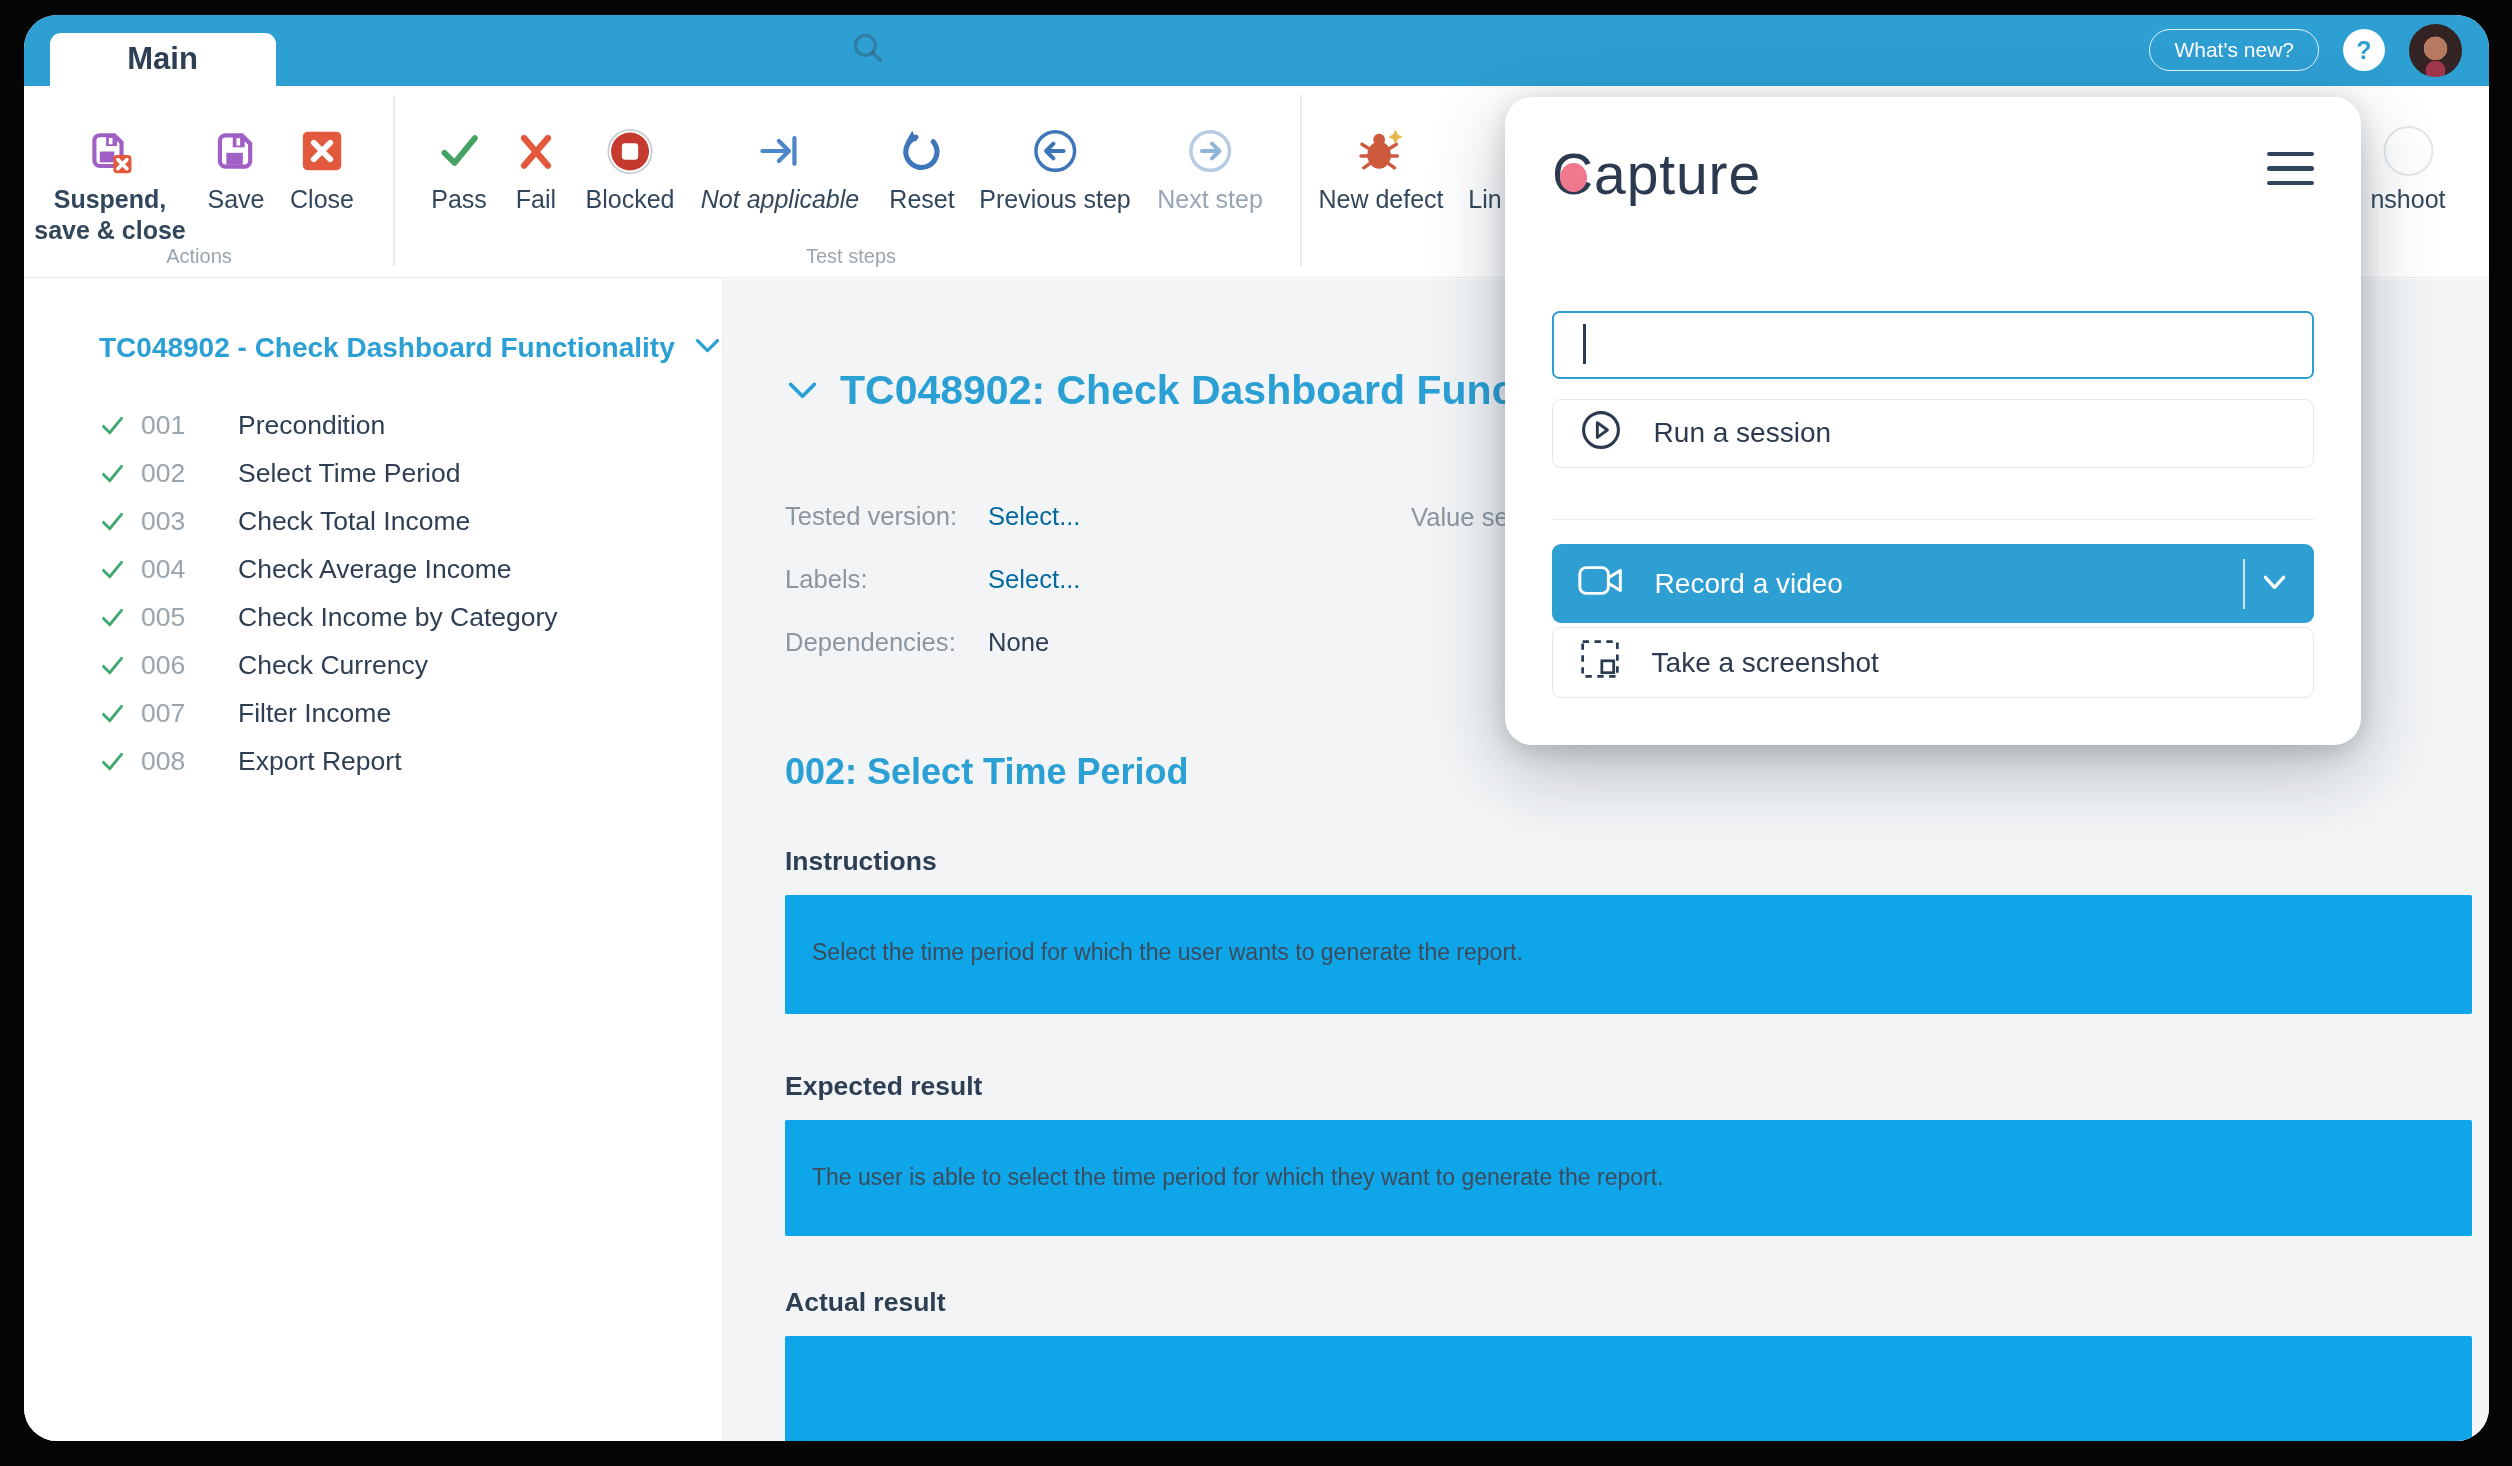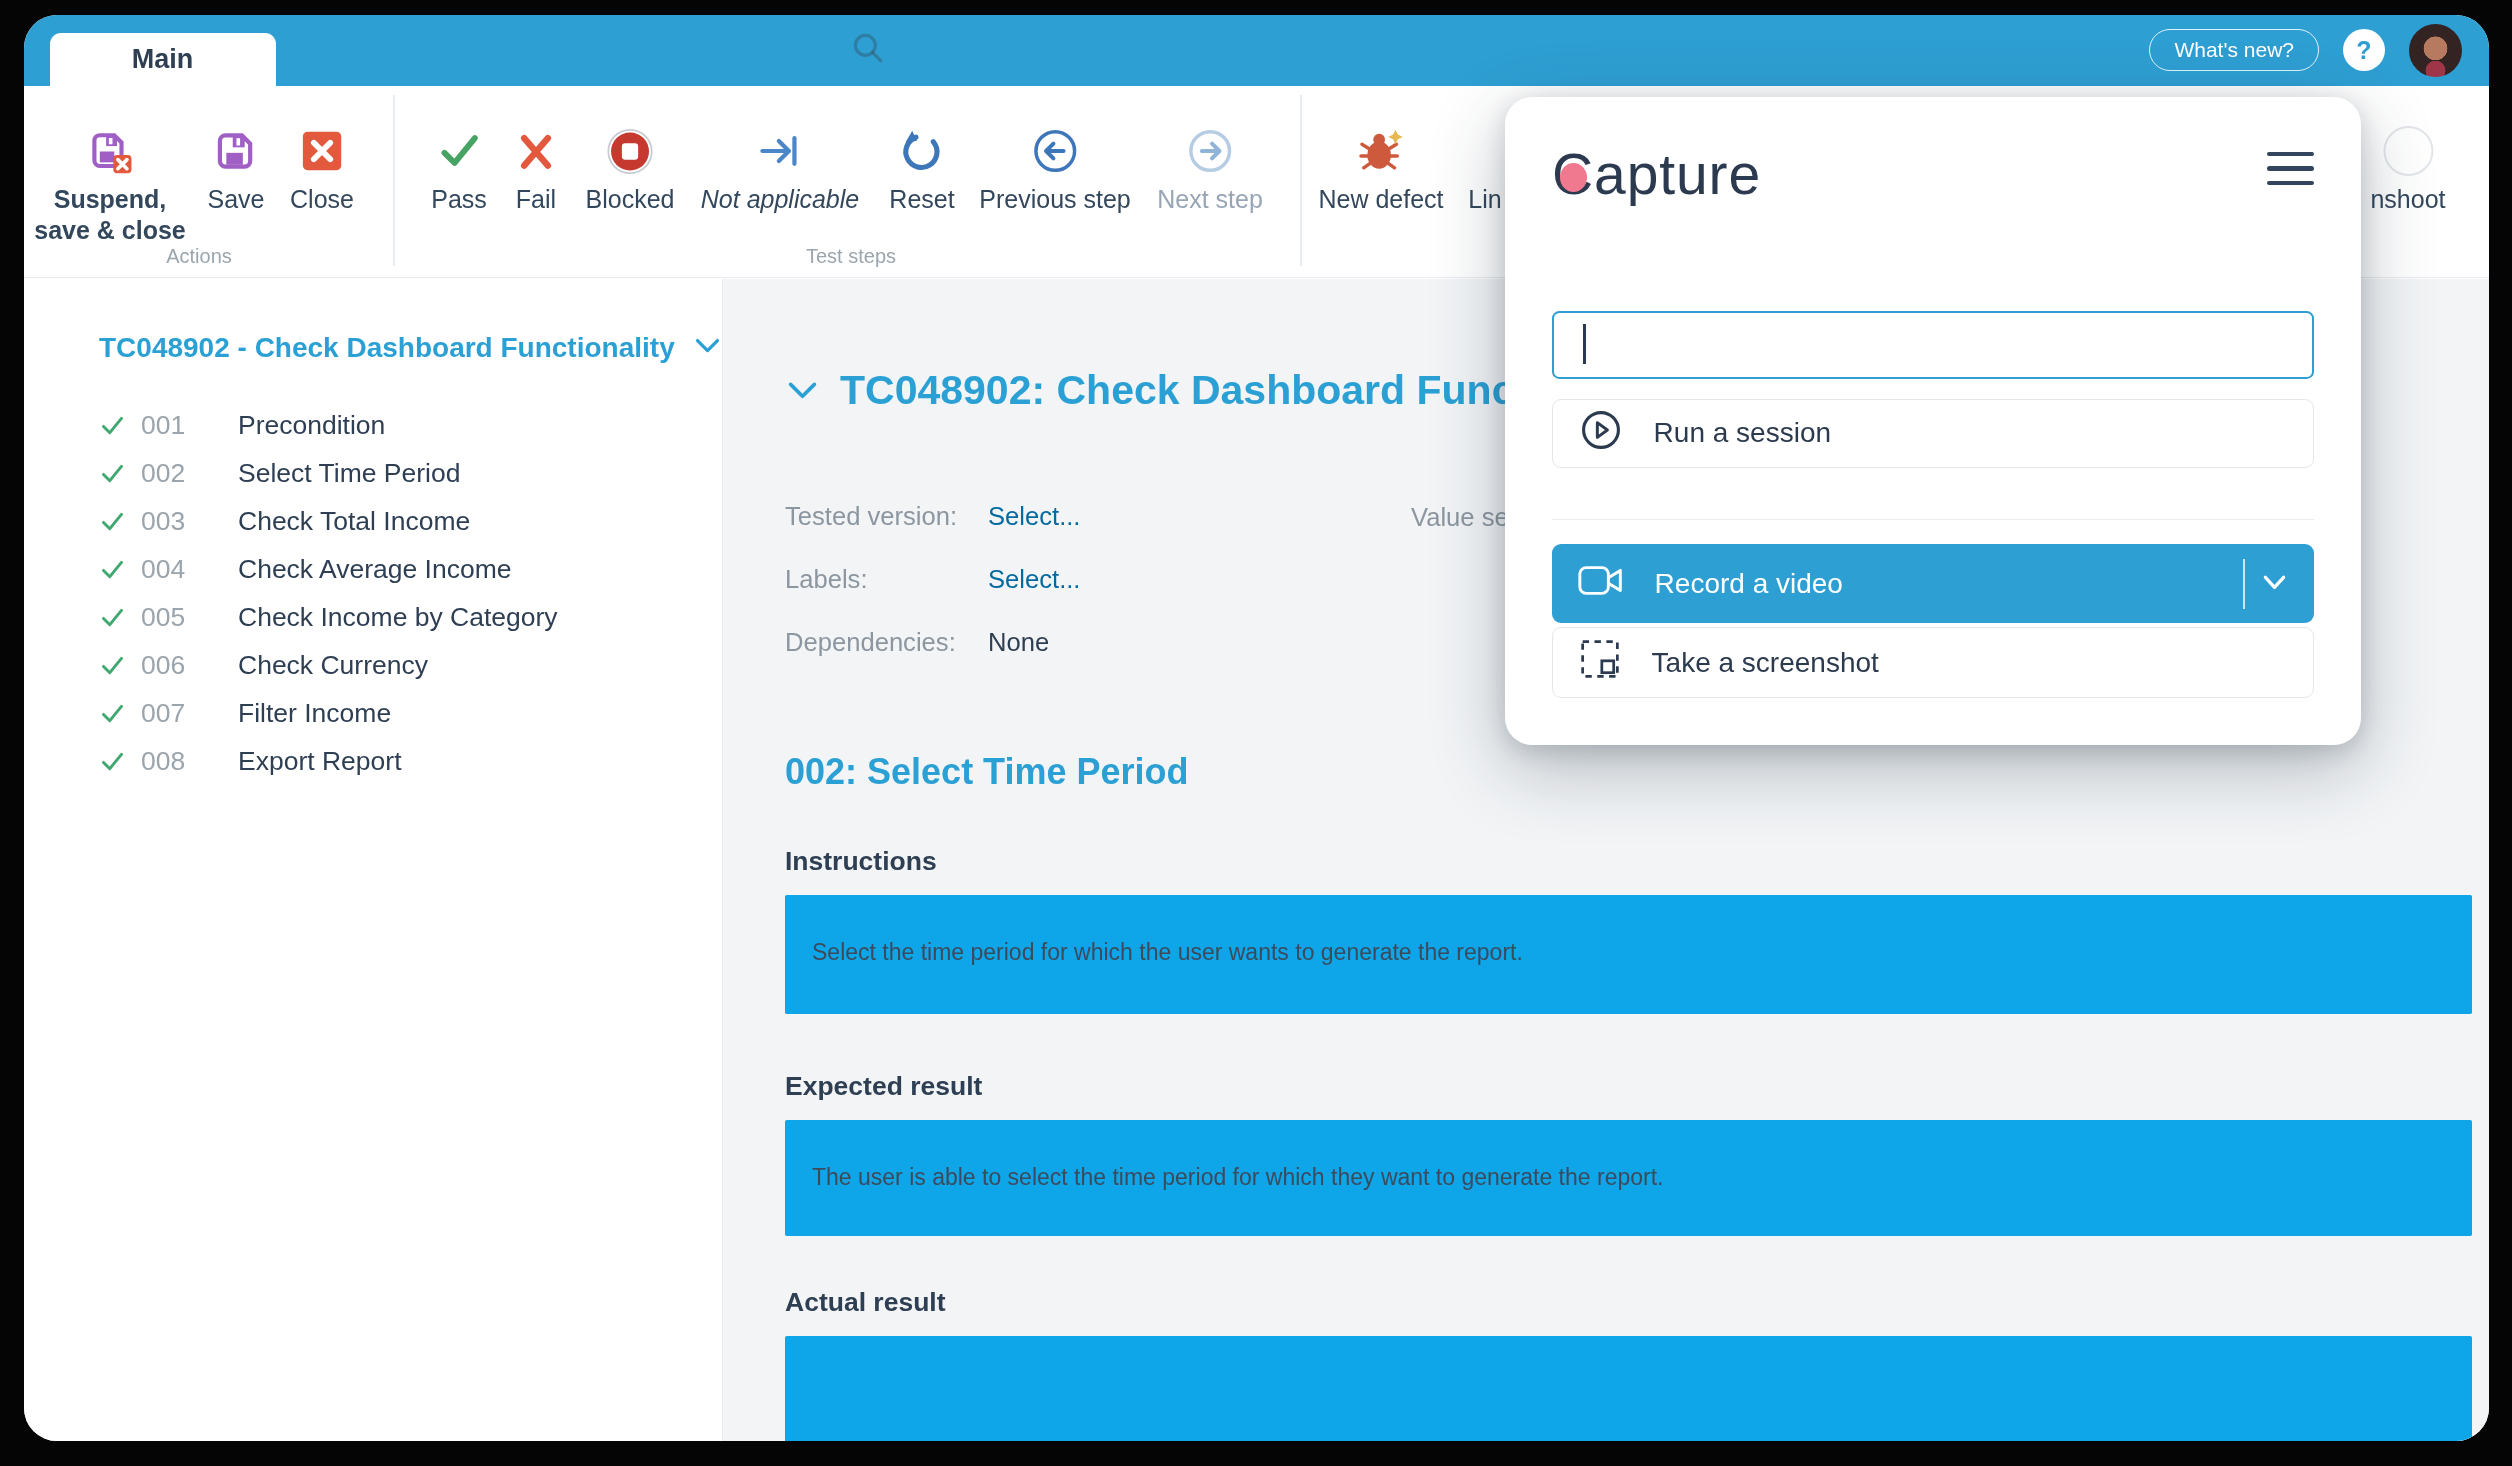--- a/index.html
+++ b/index.html
@@ -9,21 +9,21 @@
   }
   .window{
     position:absolute;left:24px;top:14.6px;width:2465px;height:1426px;
     background:#fff;border-radius:33px;overflow:hidden;
   }
   
   .header{position:absolute;left:0;top:0;width:100%;height:71px;background:#2E9FD3;}
   .tab{
     position:absolute;left:25.6px;bottom:0;width:226px;height:53px;background:#fff;
     border-radius:11px 11px 0 0;display:flex;align-items:center;justify-content:center;
-    font-size:27px;font-weight:700;color:#2E3F54;
+    font-size:31px;font-weight:700;color:#2E3F54;
   }
   .search-wrap{position:absolute;left:825px;top:14.6px;width:40px;height:40px;}
   .header-right{position:absolute;right:27px;top:0;height:71px;display:flex;align-items:center;gap:24px;}
   .whatsnew{
     height:40px;padding:0 24px;border:1.8px solid rgba(255,255,255,0.85);border-radius:22px;
     color:#fff;font-size:21px;display:flex;align-items:center;background:transparent;
   }
   .help{
     width:42px;height:42px;border-radius:50%;background:#fff;color:#2E9FD3;
     font-weight:700;font-size:25px;display:flex;align-items:center;justify-content:center;

